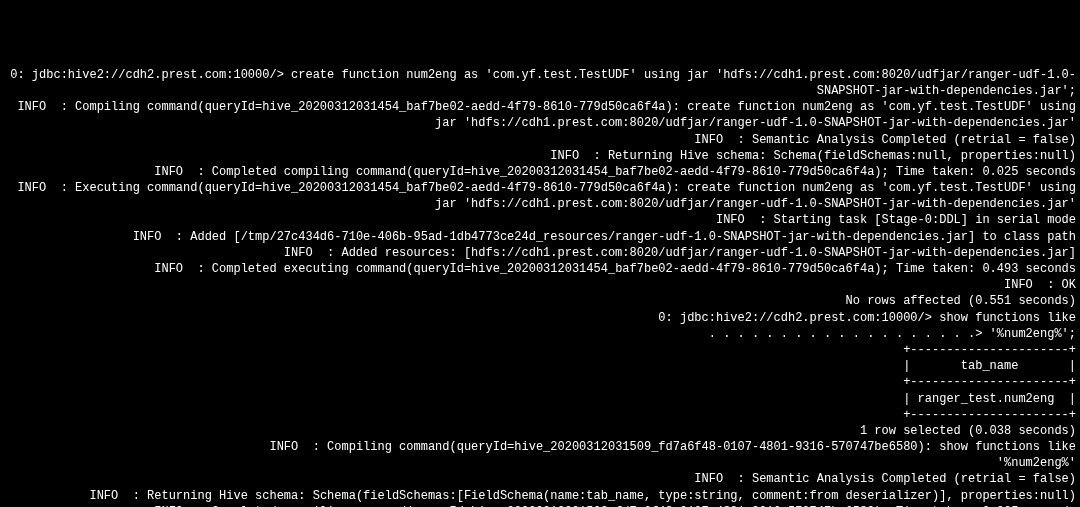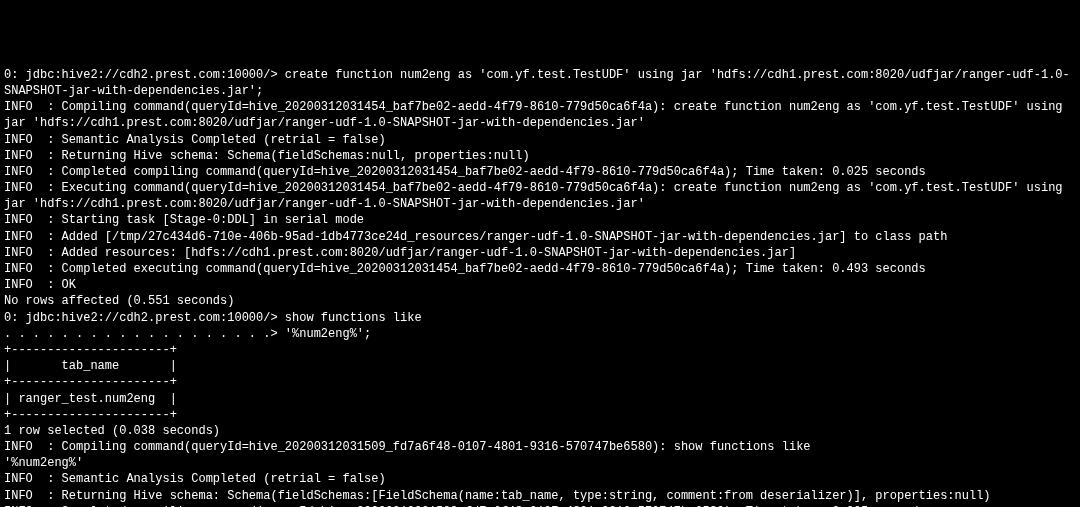--- a/index.html
+++ b/index.html
@@ -15,20 +15,21 @@
       line-height: 1.35;
       padding: 2px 4px;
       white-space: pre;
       overflow-x: auto;
       width: 1080px;
       height: 507px;
     }
     .terminal-line {
       white-space: pre-wrap;
       word-break: break-all;
+      text-align: right;
     }
   </style>
 </head>
 <body>
 
 
 
 <div id="terminal-container"><div class="terminal-line">0: jdbc:hive2://cdh2.prest.com:10000/&gt; create function num2eng as 'com.yf.test.TestUDF' using jar 'hdfs://cdh1.prest.com:8020/udfjar/ranger-udf-1.0-SNAPSHOT-jar-with-dependencies.jar';</div><div class="terminal-line">INFO  : Compiling command(queryId=hive_20200312031454_baf7be02-aedd-4f79-8610-779d50ca6f4a): create function num2eng as 'com.yf.test.TestUDF' using jar 'hdfs://cdh1.prest.com:8020/udfjar/ranger-udf-1.0-SNAPSHOT-jar-with-dependencies.jar'</div><div class="terminal-line">INFO  : Semantic Analysis Completed (retrial = false)</div><div class="terminal-line">INFO  : Returning Hive schema: Schema(fieldSchemas:null, properties:null)</div><div class="terminal-line">INFO  : Completed compiling command(queryId=hive_20200312031454_baf7be02-aedd-4f79-8610-779d50ca6f4a); Time taken: 0.025 seconds</div><div class="terminal-line">INFO  : Executing command(queryId=hive_20200312031454_baf7be02-aedd-4f79-8610-779d50ca6f4a): create function num2eng as 'com.yf.test.TestUDF' using jar 'hdfs://cdh1.prest.com:8020/udfjar/ranger-udf-1.0-SNAPSHOT-jar-with-dependencies.jar'</div><div class="terminal-line">INFO  : Starting task [Stage-0:DDL] in serial mode</div><div class="terminal-line">INFO  : Added [/tmp/27c434d6-710e-406b-95ad-1db4773ce24d_resources/ranger-udf-1.0-SNAPSHOT-jar-with-dependencies.jar] to class path</div><div class="terminal-line">INFO  : Added resources: [hdfs://cdh1.prest.com:8020/udfjar/ranger-udf-1.0-SNAPSHOT-jar-with-dependencies.jar]</div><div class="terminal-line">INFO  : Completed executing command(queryId=hive_20200312031454_baf7be02-aedd-4f79-8610-779d50ca6f4a); Time taken: 0.493 seconds</div><div class="terminal-line">INFO  : OK</div><div class="terminal-line">No rows affected (0.551 seconds)</div><div class="terminal-line">0: jdbc:hive2://cdh2.prest.com:10000/&gt; show functions like</div><div class="terminal-line">. . . . . . . . . . . . . . . . . . .&gt; '%num2eng%';</div><div class="terminal-line">+----------------------+</div><div class="terminal-line">|       tab_name       |</div><div class="terminal-line">+----------------------+</div><div class="terminal-line">| ranger_test.num2eng  |</div><div class="terminal-line">+----------------------+</div><div class="terminal-line">1 row selected (0.038 seconds)</div><div class="terminal-line">INFO  : Compiling command(queryId=hive_20200312031509_fd7a6f48-0107-4801-9316-570747be6580): show functions like</div><div class="terminal-line">'%num2eng%'</div><div class="terminal-line">INFO  : Semantic Analysis Completed (retrial = false)</div><div class="terminal-line">INFO  : Returning Hive schema: Schema(fieldSchemas:[FieldSchema(name:tab_name, type:string, comment:from deserializer)], properties:null)</div><div class="terminal-line">INFO  : Completed compiling command(queryId=hive_20200312031509_fd7a6f48-0107-4801-9316-570747be6580); Time taken: 0.005 seconds</div></div>
 
 

